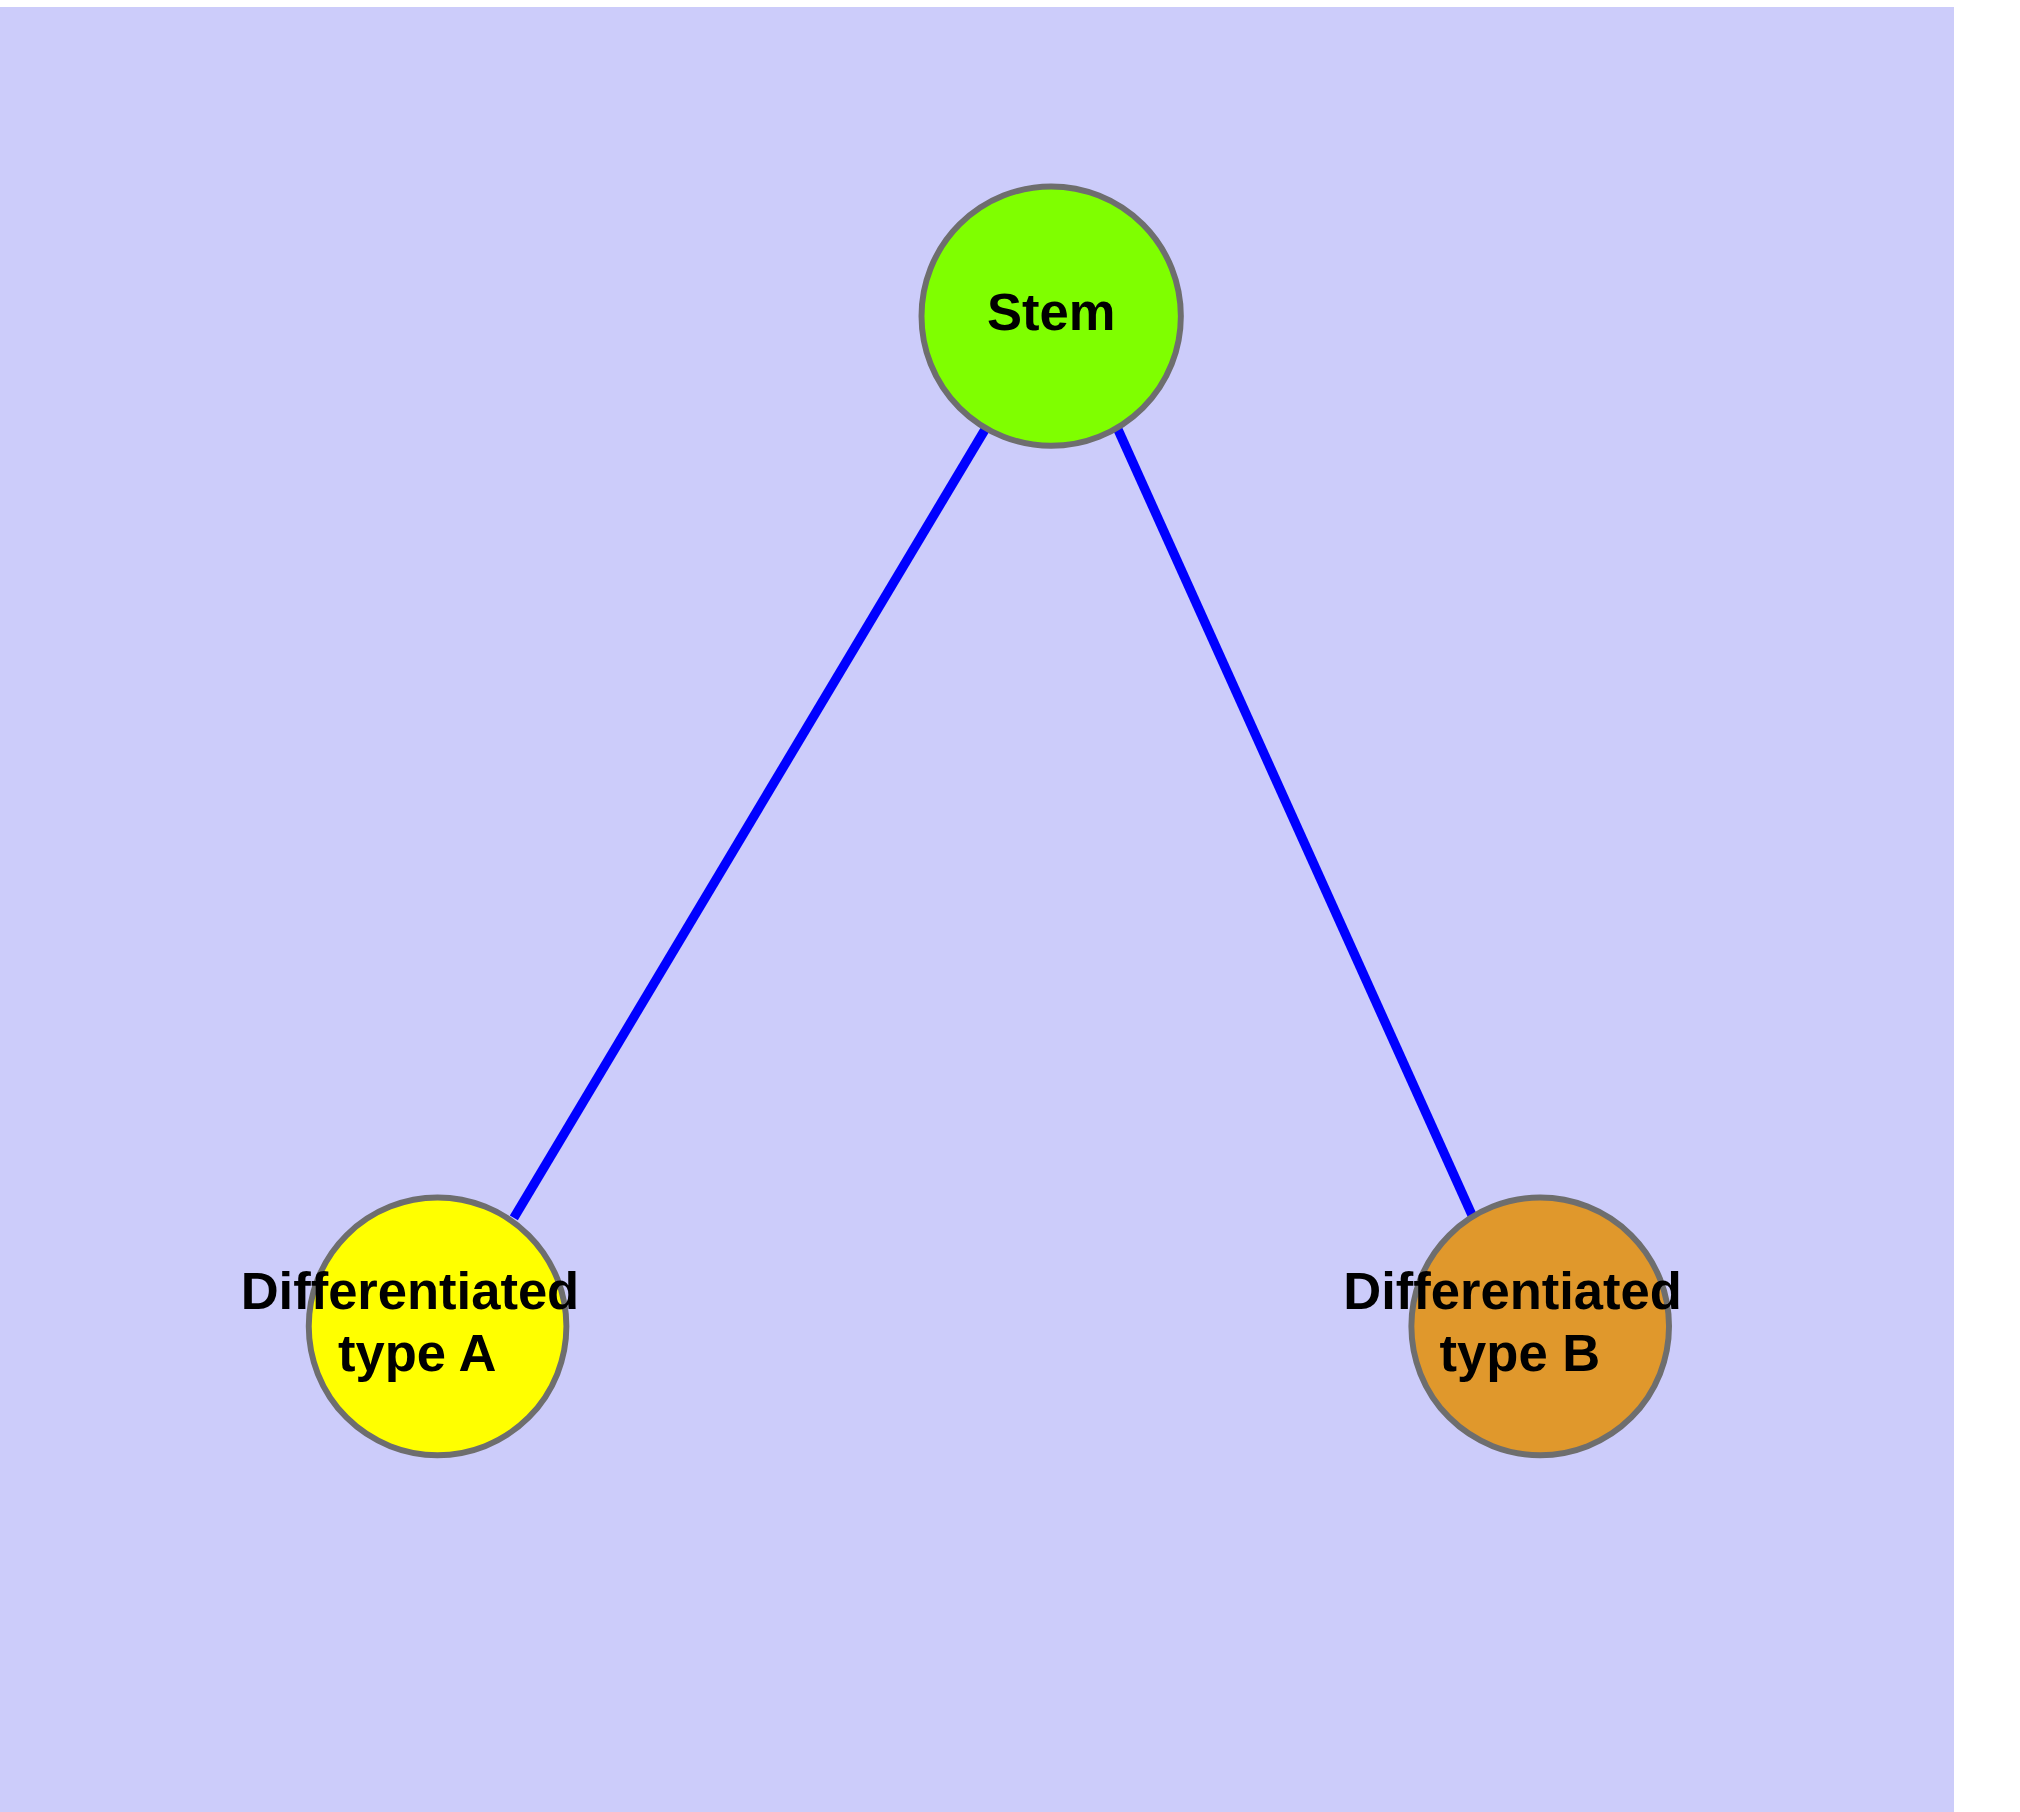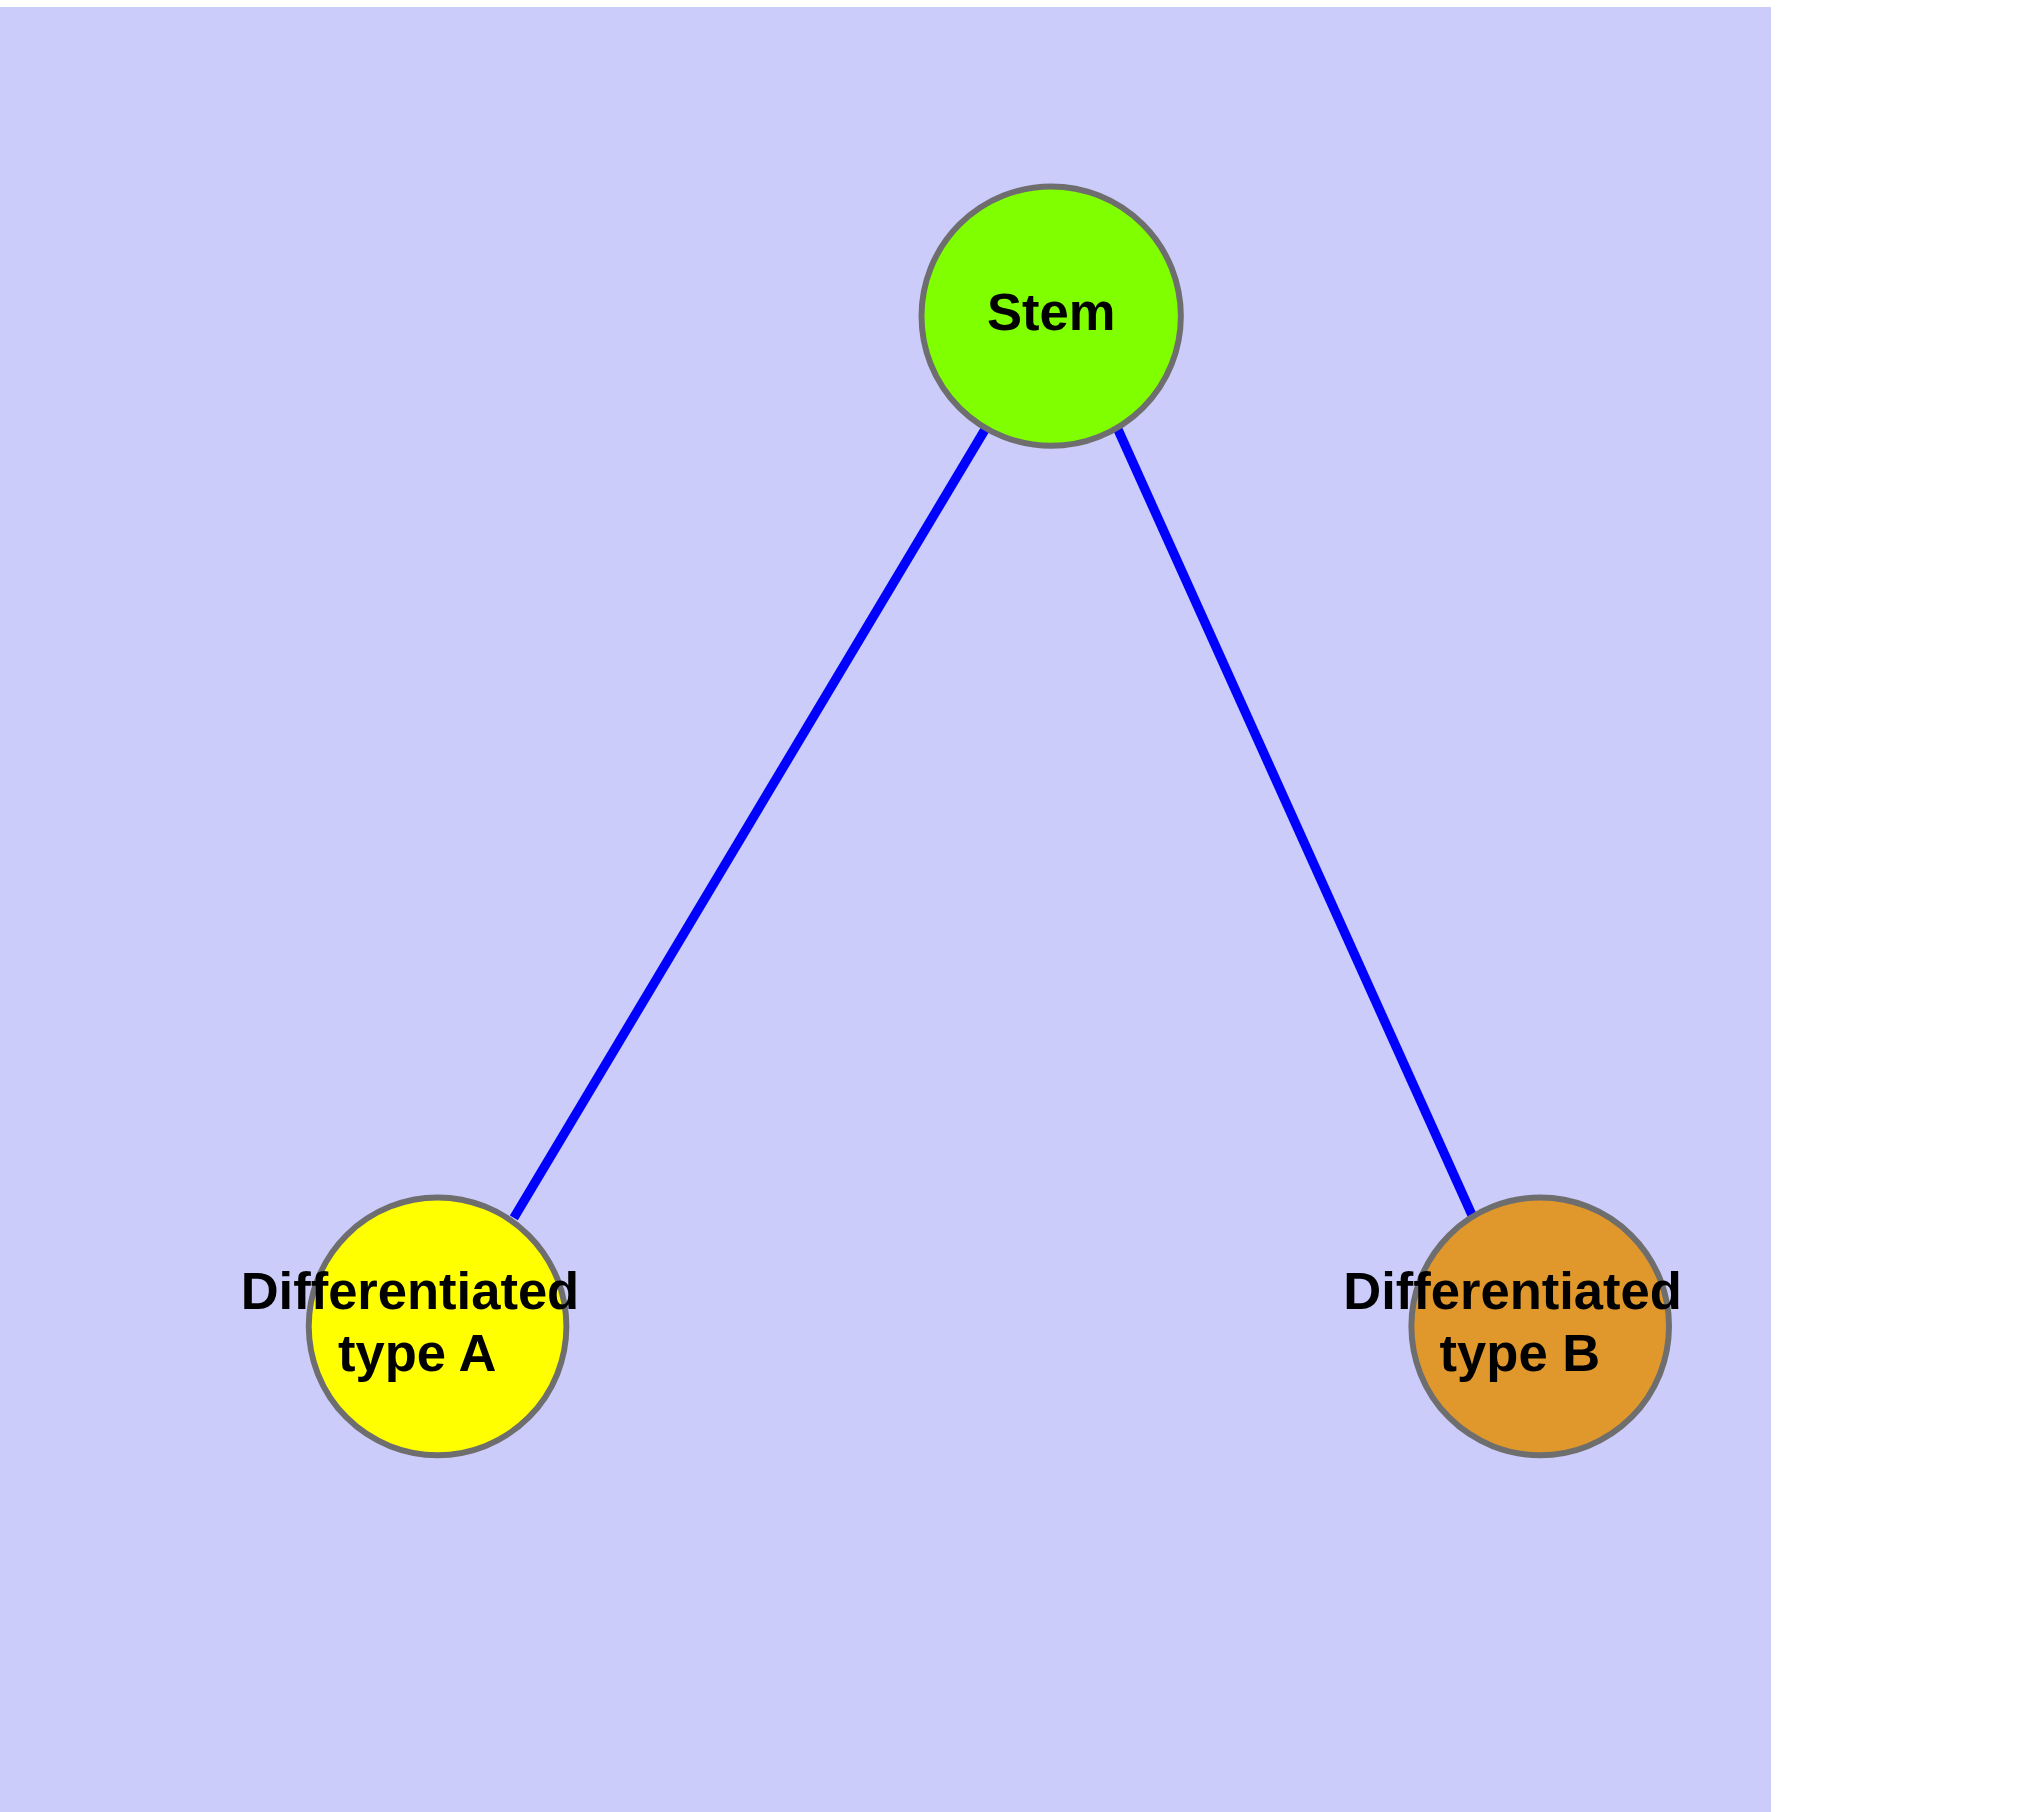--- a/index.html
+++ b/index.html
@@ -47,21 +47,21 @@
     font-weight: bold;
     fill: #000000;
     text-anchor: middle;
     dominant-baseline: middle;
     paint-order: normal;
   }
 </style>
 </head>
 <body>
 
-<div id="stage" style="width: 1771px; height: 1812px; background: rgb(255, 255, 255);">
+<div id="stage" style="width: 1954px; height: 1812px; background: rgb(255, 255, 255);">
 
   <div id="canvas-bg" style="background: rgb(204, 204, 250);"></div>
 
   <svg id="graph-svg" viewBox="0 0 2384 2138" xmlns="http://www.w3.org/2000/svg">
 
     <g>
       <line class="edge-line" x1="1163" y1="505" x2="606" y2="1437" stroke="#0000ff"></line>
       <line class="edge-line" x1="1318" y1="505" x2="1738" y2="1437" stroke="#0000ff"></line>
     </g>
 

